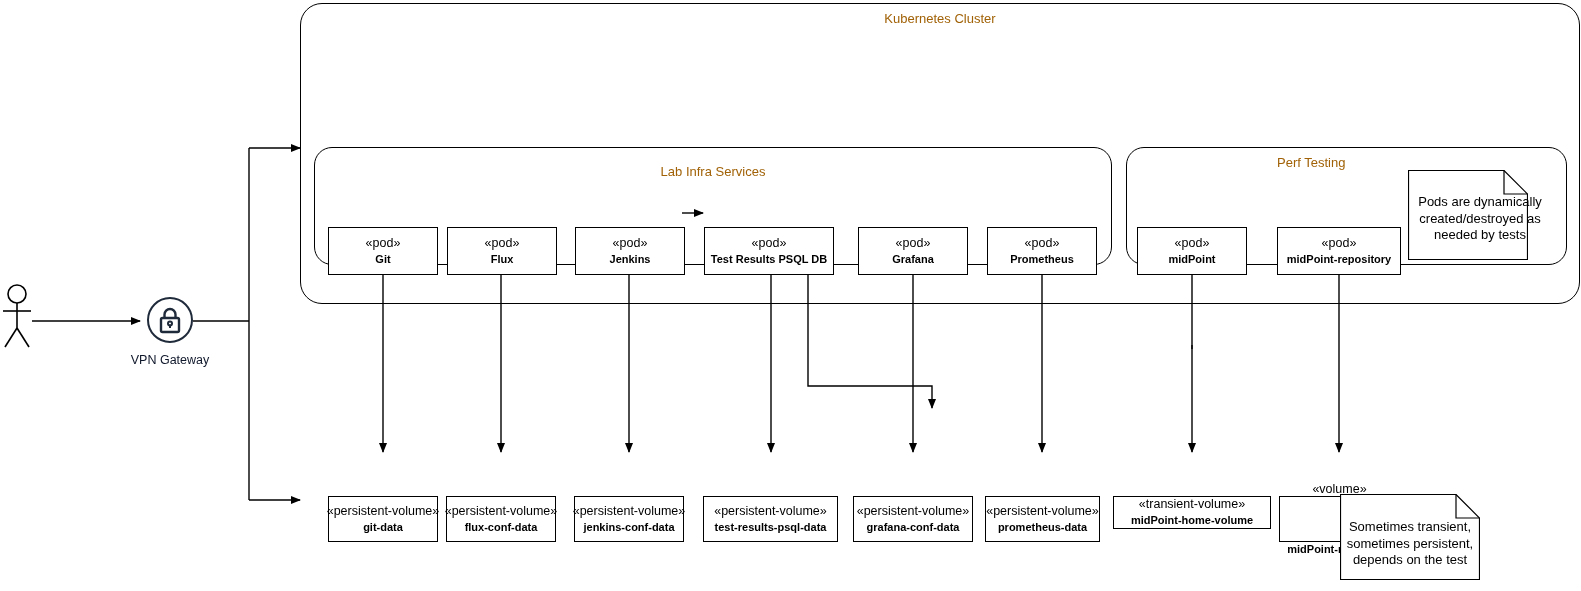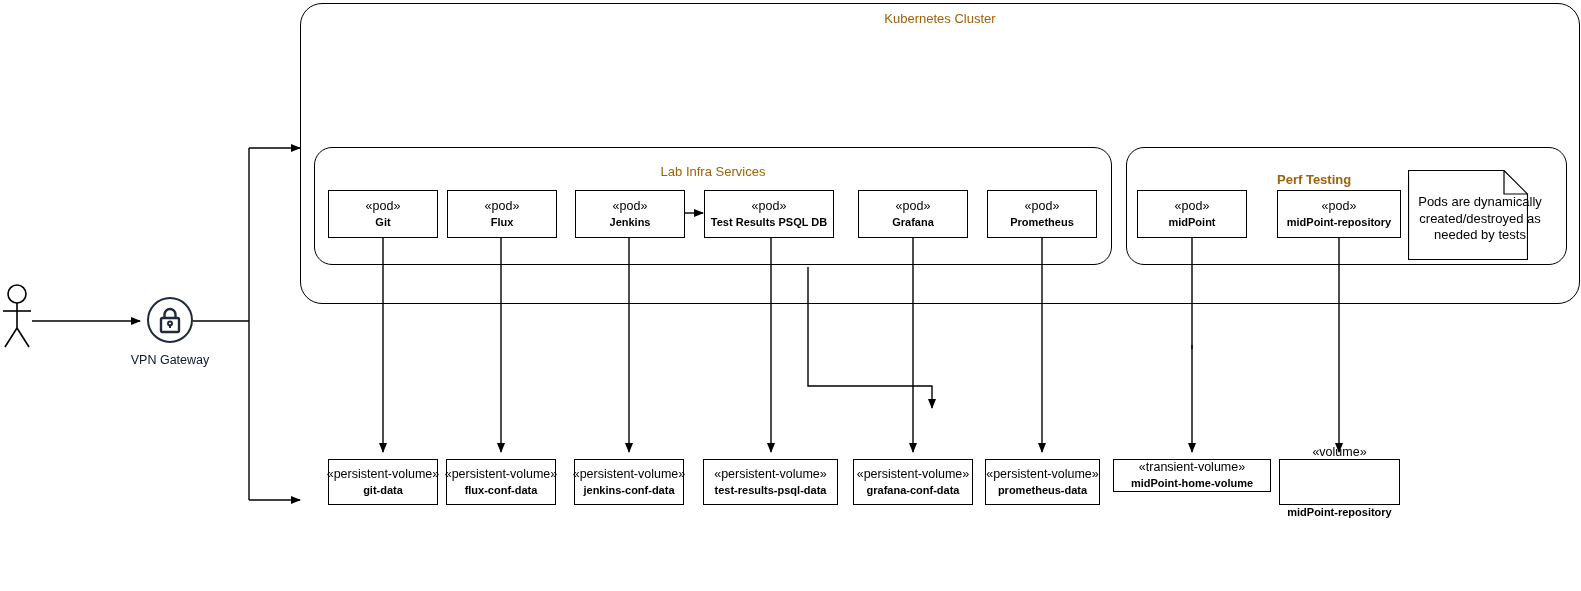--- a/index.html
+++ b/index.html
@@ -51,20 +51,21 @@
     position: absolute;
     border: 1px solid #000000;
     background: #ffffff;
     box-sizing: border-box;
     display: flex;
     flex-direction: column;
     align-items: center;
     justify-content: center;
     text-align: center;
     padding: 0 4px;
+    margin-top: 37px;
   }
   .node .stereo {
     font-size: 12.5px;
     line-height: 15px;
     font-weight: normal;
     white-space: nowrap;
   }
   .node .nname {
     font-size: 11px;
     line-height: 16px;
@@ -172,21 +173,21 @@
 
   <div class="group" style="left:300px; top:3px; width:1280px; height:301px;">
     <div class="group-title" style="top:7px;">Kubernetes Cluster</div>
   </div>
 
   <div class="group group-sub" style="left:314px; top:147px; width:798px; height:118px;">
     <div class="group-title" style="top:9px;margin-top:7px;">Lab Infra Services</div>
   </div>
 
   <div class="group group-sub" style="left:1126px; top:147px; width:441px; height:118px;">
-    <div class="group-title" style="top:24px; text-align:right; padding-left:150px; width:auto;font-weight:bold;">Perf Testing</div>
+    <div class="group-title" style="top:7px; text-align:right; padding-left:150px; width:auto;">Perf Testing</div>
   </div>
 
   <div class="node" style="left:328px; top:190px; width:110px; height:48px;">
     <div class="stereo">«pod»</div>
     <div class="nname">Git</div>
   </div>
   <div class="node" style="left:447px; top:190px; width:110px; height:48px;">
     <div class="stereo">«pod»</div>
     <div class="nname">Flux</div>
   </div>
@@ -253,14 +254,23 @@
   </div>
   <div class="node" style="left:1113px; top:459px; width:158px; height:33px;">
     <div class="stereo">«transient-volume»</div>
     <div class="nname">midPoint-home-volume</div>
   </div>
   <div class="node" style="left:1279px; top:459px; width:121px; height:46px;gap:44px;">
     <div class="stereo">«volume»</div>
     <div class="nname">midPoint-repository</div>
   </div>
 
+  <div class="note" style="left:1340px; top:494px; width:140px; height:86px;">
+    <svg width="140" height="86" viewBox="0 0 140 86" style="position:absolute;left:0;top:0;">
+      <path d="M0.5,0.5 H116 L139.5,24 V85.5 H0.5 Z" fill="#ffffff" stroke="#000000" stroke-width="1.2"></path>
+      <path d="M116,0.5 V24 H139.5" fill="none" stroke="#000000" stroke-width="1.2"></path>
+    </svg>
+    <div class="note-text" style="top:25px;">Sometimes transient,
+sometimes persistent,
+depends on the test</div>
+  </div>
 
 </div>
 
 </body></html>

